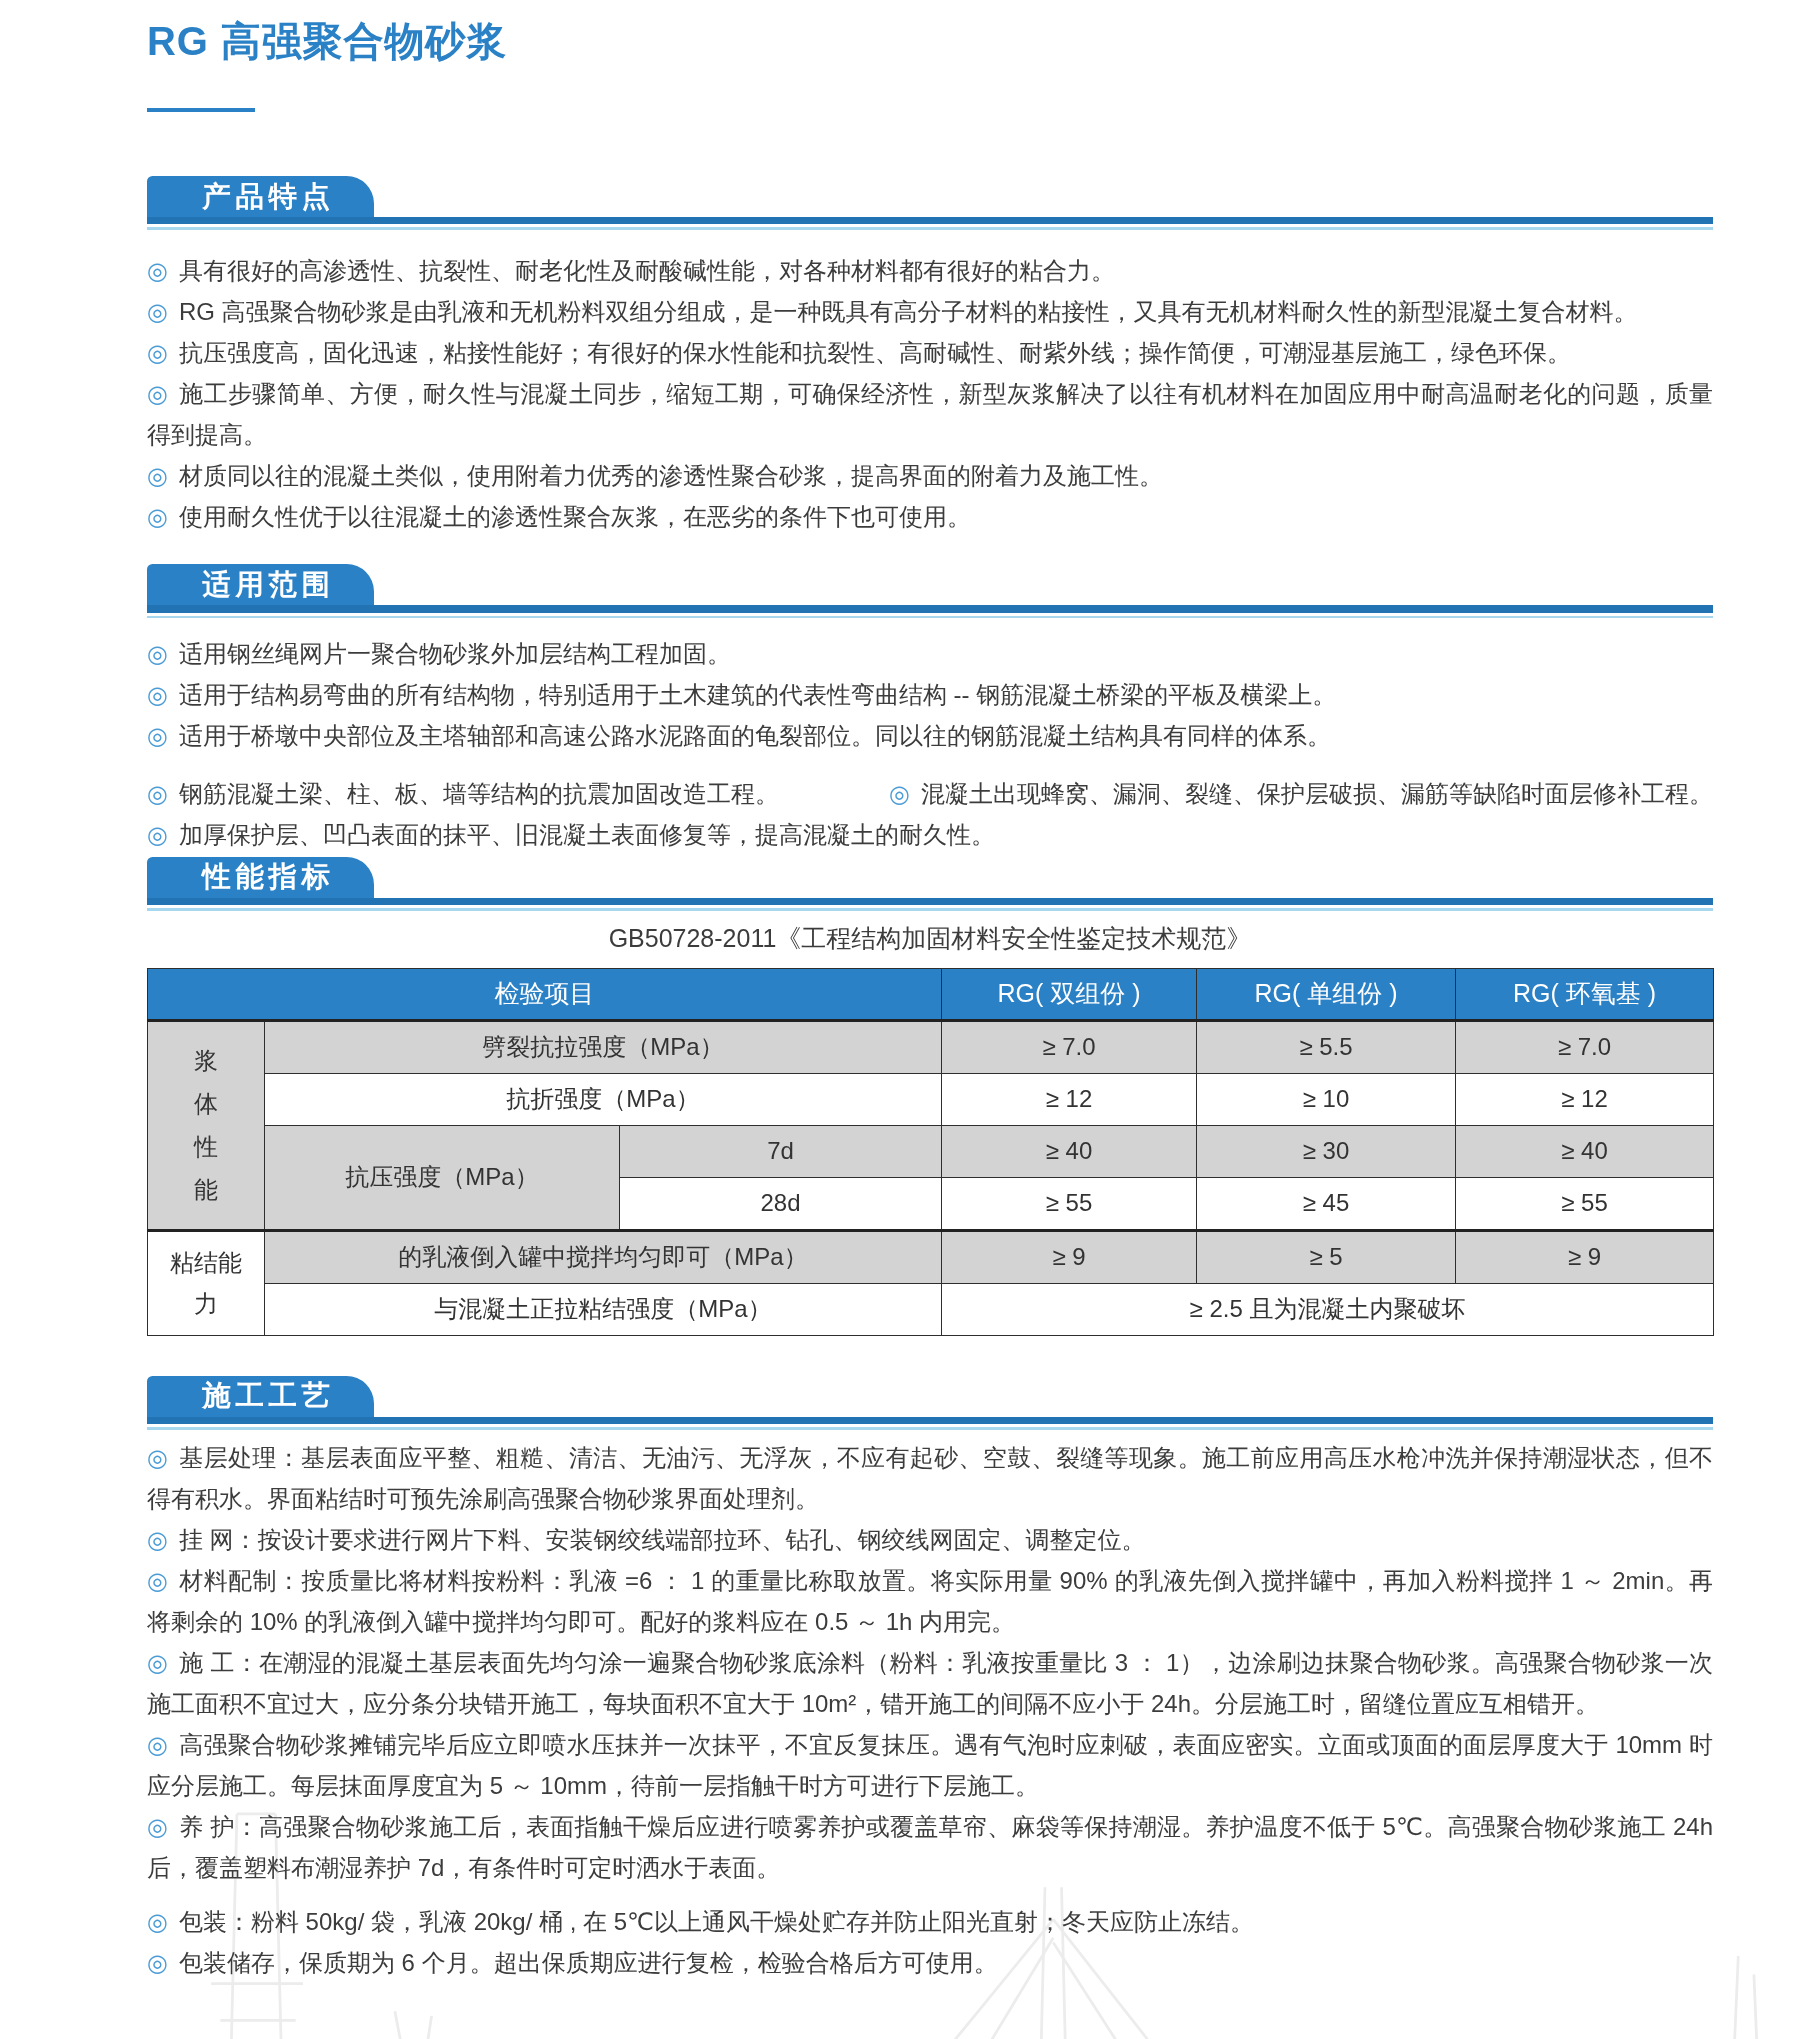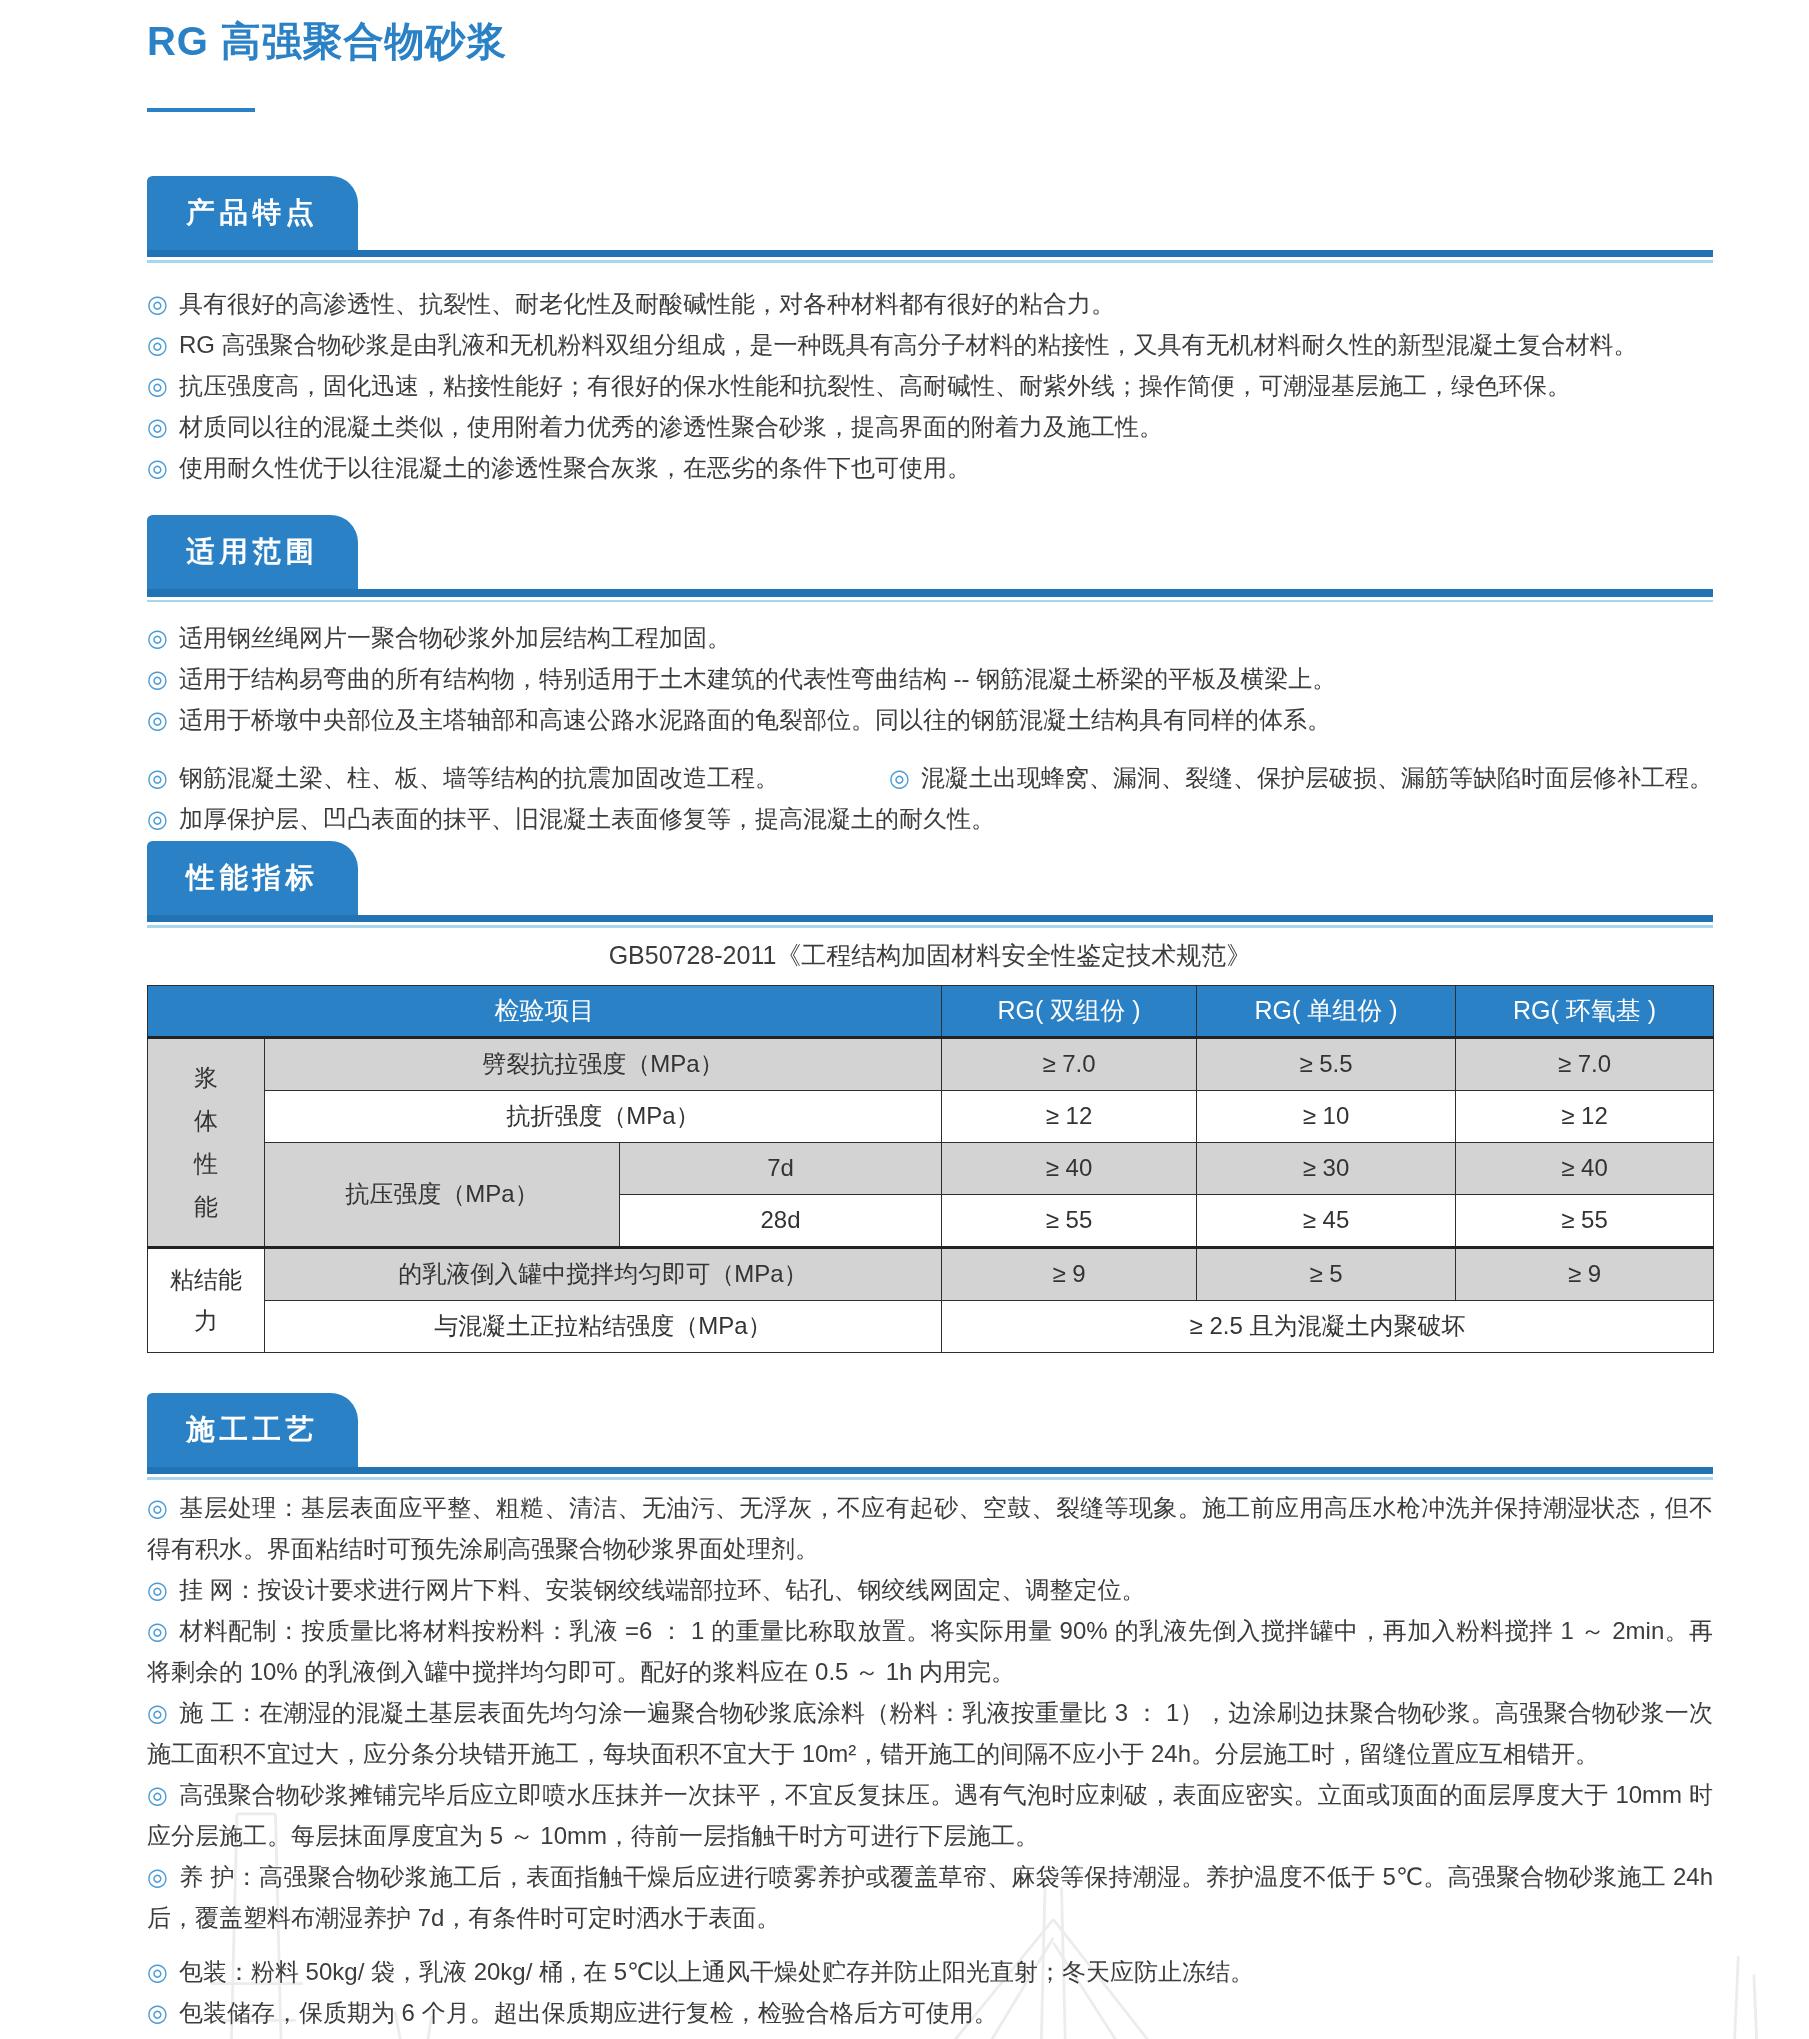--- a/index.html
+++ b/index.html
@@ -36,24 +36,24 @@
 
   .sec{margin-top:27.5px;}
   .sec-features{margin-top:64px;}
   .sec-scope{margin-top:27.5px;}
   .sec-perf{margin-top:1.8px;}
   .sec-process{margin-top:40px;}
   .sec-pack{margin-top:8.3px;}
 
   .sec-head{width:100%;}
   .badge{
-    width:211px;height:74px;
+    width:211px;height:41px;
     background:var(--accent);
     border-radius:5.5px 27.5px 0 0;
-    display:flex;align-items:center;justify-content:center;
+    display:flex;align-items:center;justify-content:center;padding-left:16px;
   }
   .badge span{
     color:#ffffff;font-size:28.5px;font-weight:bold;letter-spacing:4.6px;
   }
   .rule-thick{height:7.3px;background:var(--rule);}
   .rule-thin{height:2.8px;background:var(--rule_light);margin-top:2.8px;}
 
   .bullets{margin-top:14.7px;font-size:24px;line-height:41px;}
   .sec-features .bullets{margin-top:20px;}
   .sec-process .bullets{margin-top:7.3px;}
@@ -119,20 +119,21 @@
         <div class="badge">
           <span>产品特点</span>
         </div>
         <div class="rule-thick"></div>
         <div class="rule-thin"></div>
       </div>
       <div class="bullets">
           <div class="bullet"><span class="seg"><span class="mark">◎</span><span>具有很好的高渗透性、抗裂性、耐老化性及耐酸碱性能，对各种材料都有很好的粘合力。</span></span></div>
           <div class="bullet"><span class="seg"><span class="mark">◎</span><span>RG 高强聚合物砂浆是由乳液和无机粉料双组分组成，是一种既具有高分子材料的粘接性，又具有无机材料耐久性的新型混凝土复合材料。</span></span></div>
           <div class="bullet"><span class="seg"><span class="mark">◎</span><span>抗压强度高，固化迅速，粘接性能好；有很好的保水性能和抗裂性、高耐碱性、耐紫外线；操作简便，可潮湿基层施工，绿色环保。</span></span></div>
+          <div class="bullet"><span class="seg"><span class="mark">◎</span><span>施工步骤简单、方便，耐久性与混凝土同步，缩短工期，可确保经济性，新型灰浆解决了以往有机材料在加固应用中耐高温耐老化的问题，质量得到提高。</span></span></div>
           <div class="bullet"><span class="seg"><span class="mark">◎</span><span>材质同以往的混凝土类似，使用附着力优秀的渗透性聚合砂浆，提高界面的附着力及施工性。</span></span></div>
           <div class="bullet"><span class="seg"><span class="mark">◎</span><span>使用耐久性优于以往混凝土的渗透性聚合灰浆，在恶劣的条件下也可使用。</span></span></div>
         </div>
     </section>
 
     <section class="sec sec-scope">
       <div class="sec-head">
         <div class="badge">
           <span>适用范围</span>
         </div>

